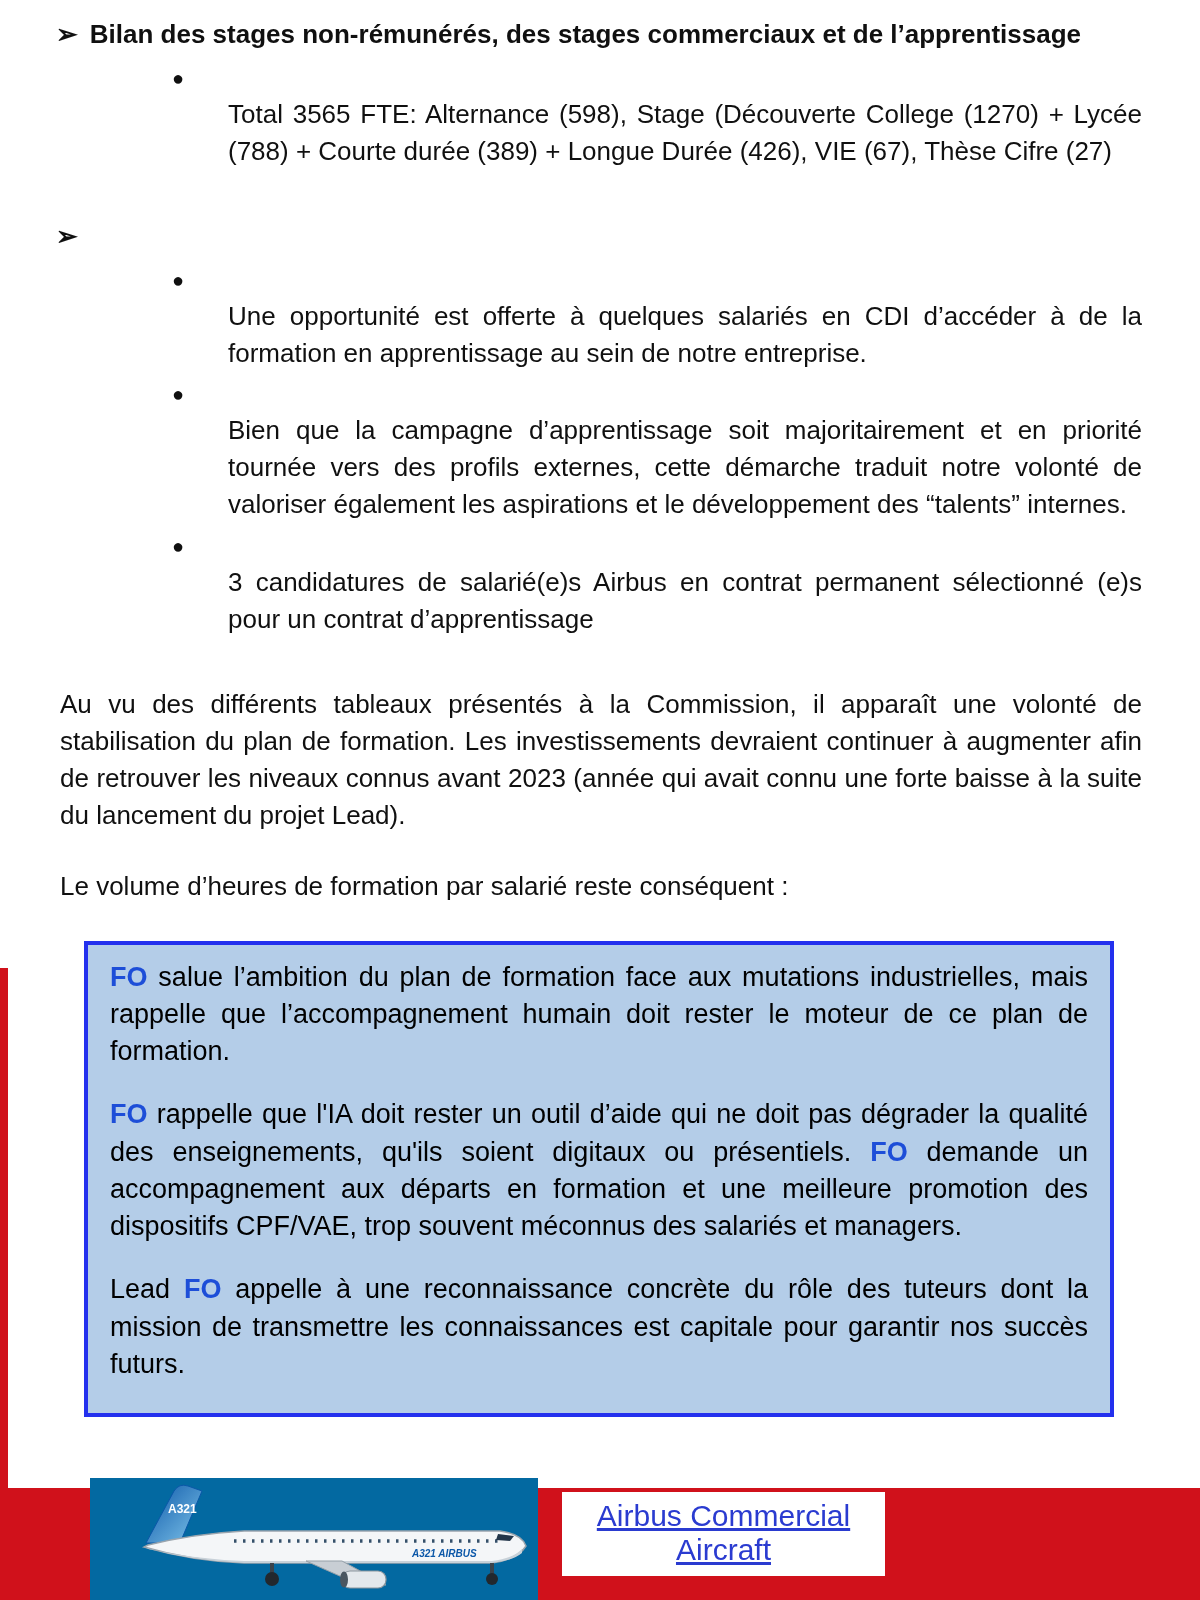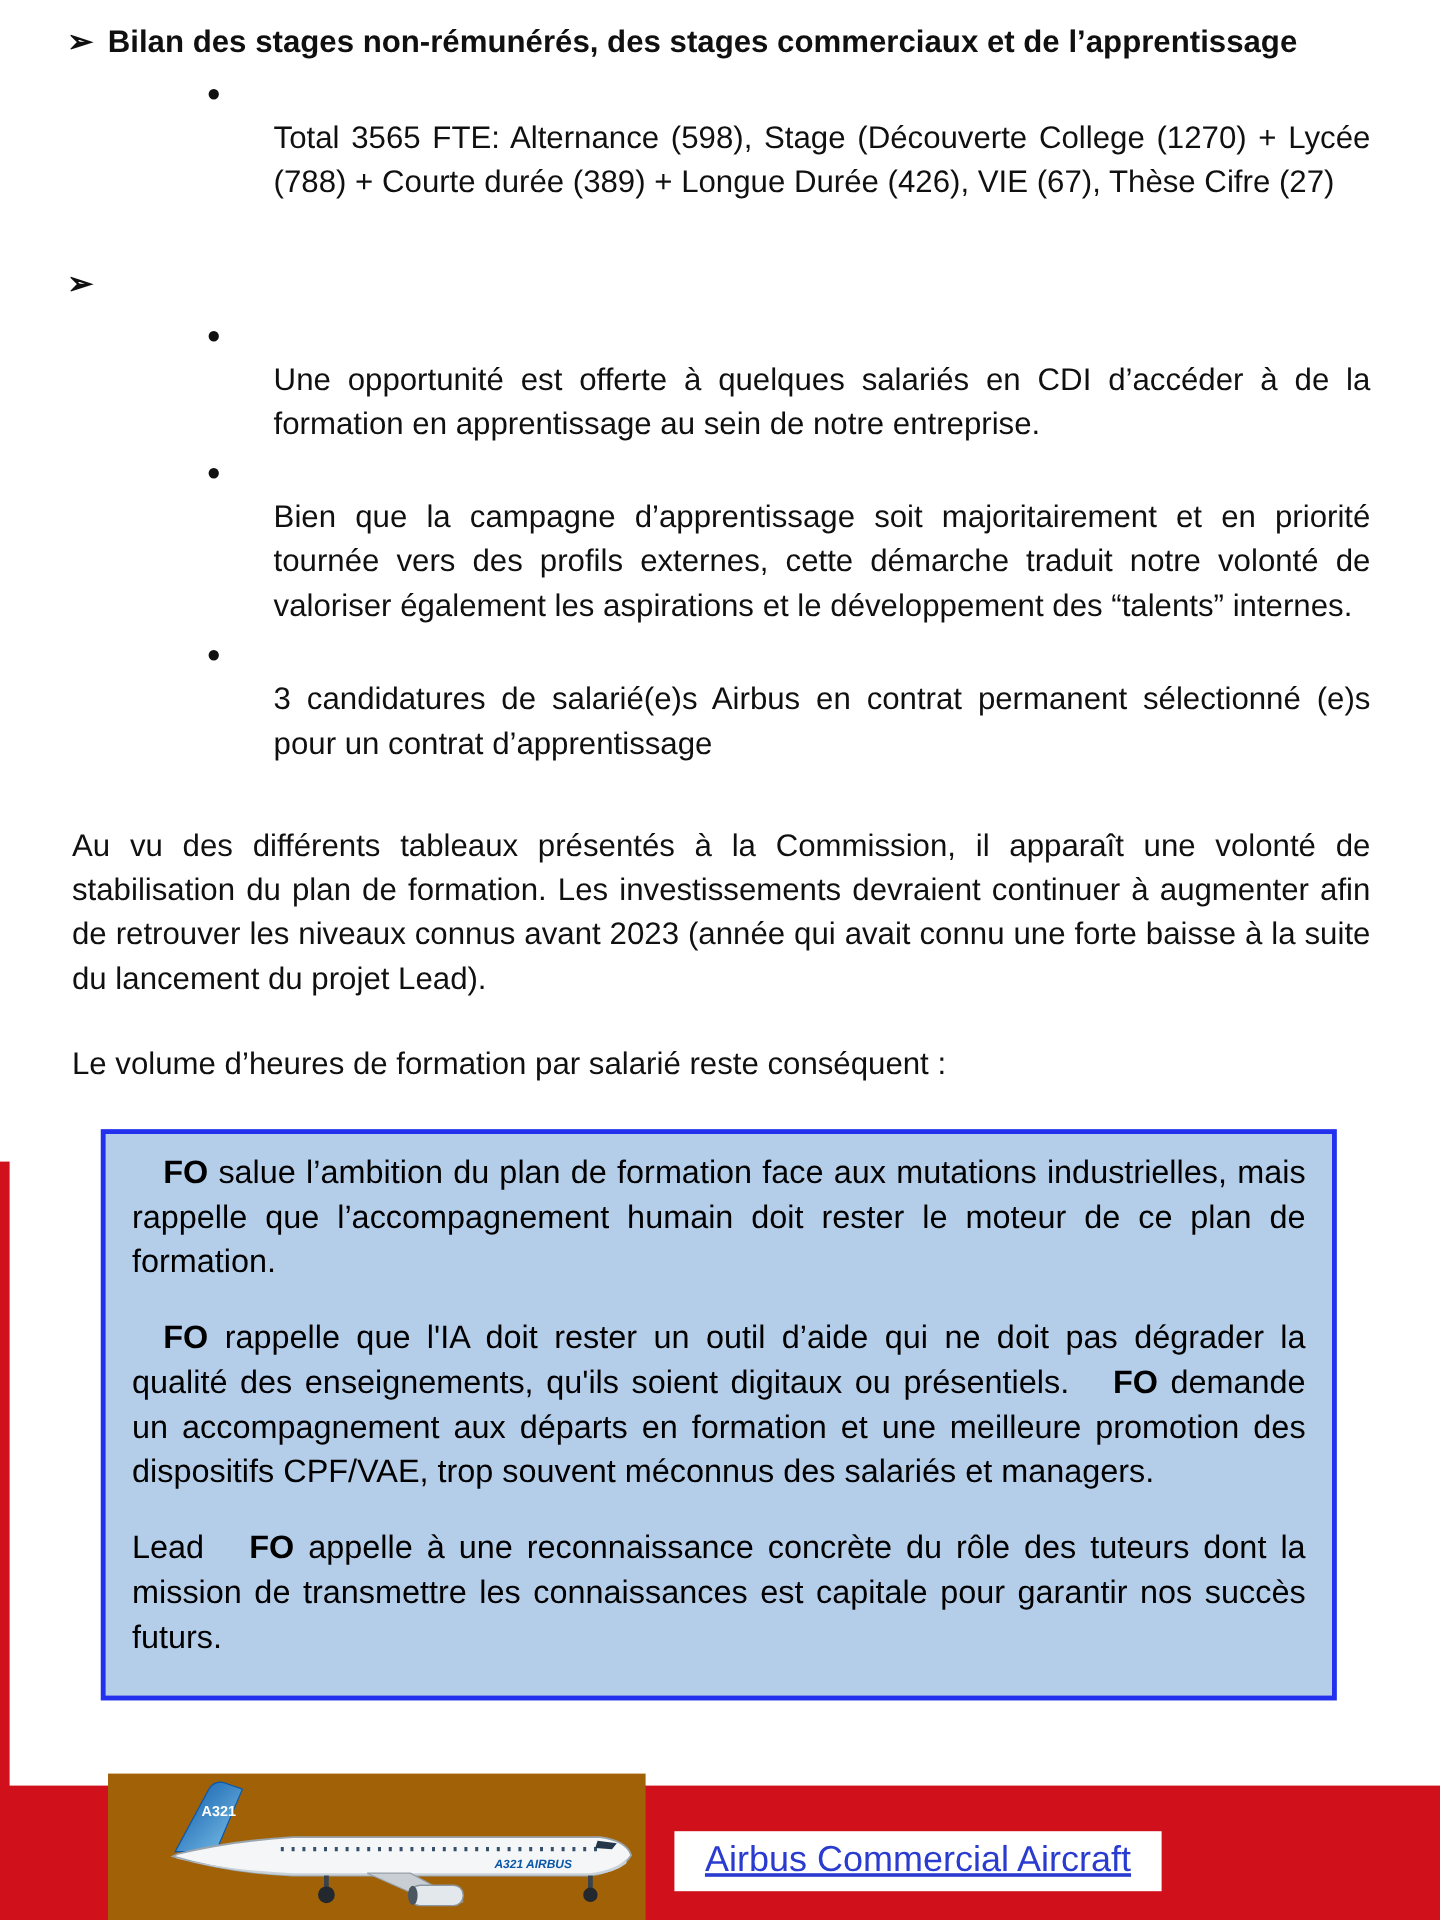--- a/index.html
+++ b/index.html
@@ -70,23 +70,22 @@
     padding: 14px 22px 4px 22px;
     font-size: 27px;
     line-height: 1.38;
   }
   .fo-box p {
     margin: 0 0 26px 0;
     text-align: justify;
     color: #000000;
   }
   .fo {
-    color: #000000;
+    color: #1d4ed8;
     font-weight: bold;
-    margin-left: 26px;
   }
   
   .left-stripe {
     position: absolute;
     left: 0;
     top: 968px;
     bottom: 0;
     width: 8px;
     background: #D0111B;
   }
@@ -98,30 +97,30 @@
     bottom: 0;
     height: 112px;
     background: #D0111B;
   }
   .plane-box {
     position: absolute;
     left: 90px;
     bottom: 0;
     width: 448px;
     height: 122px;
-    background: #a16207;
+    background: #0369a1;
     display: flex;
     align-items: center;
     justify-content: center;
   }
   .link-chip {
     position: absolute;
     left: 562px;
     bottom: 24px;
-    width: 406px;
+    width: 323px;
     background: #ffffff;
     padding: 7px 0 9px 0;
     text-align: center;
   }
   .footer-link {
     color: #2A3BD0;
     font-size: 30px;
     text-decoration: underline;
     cursor: pointer;
   }

